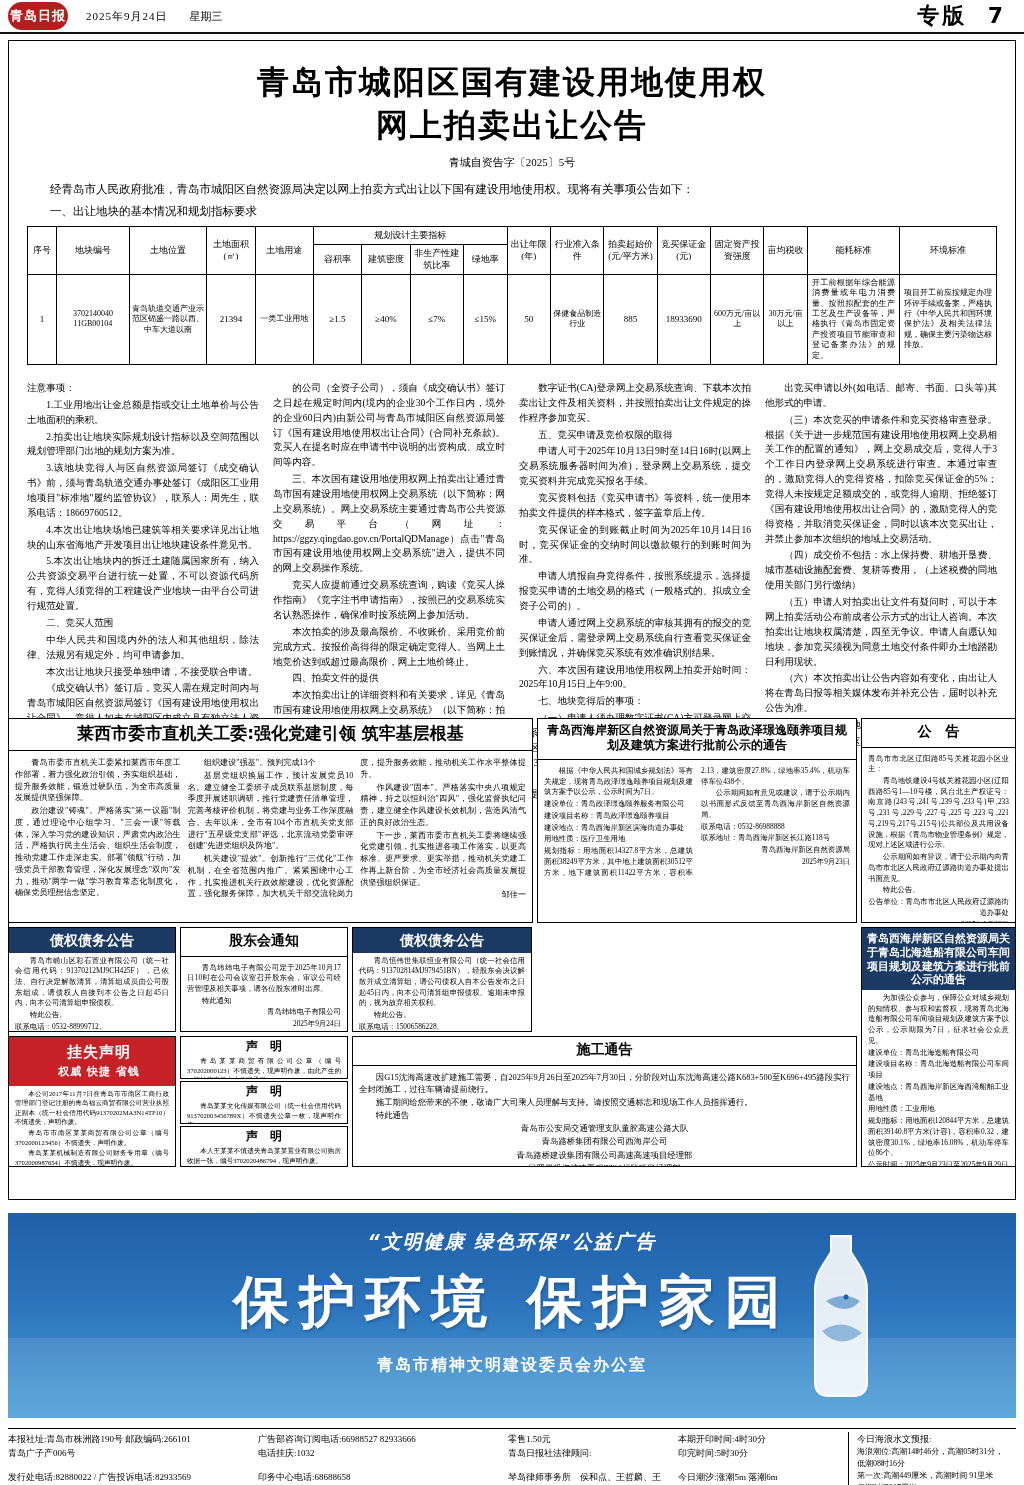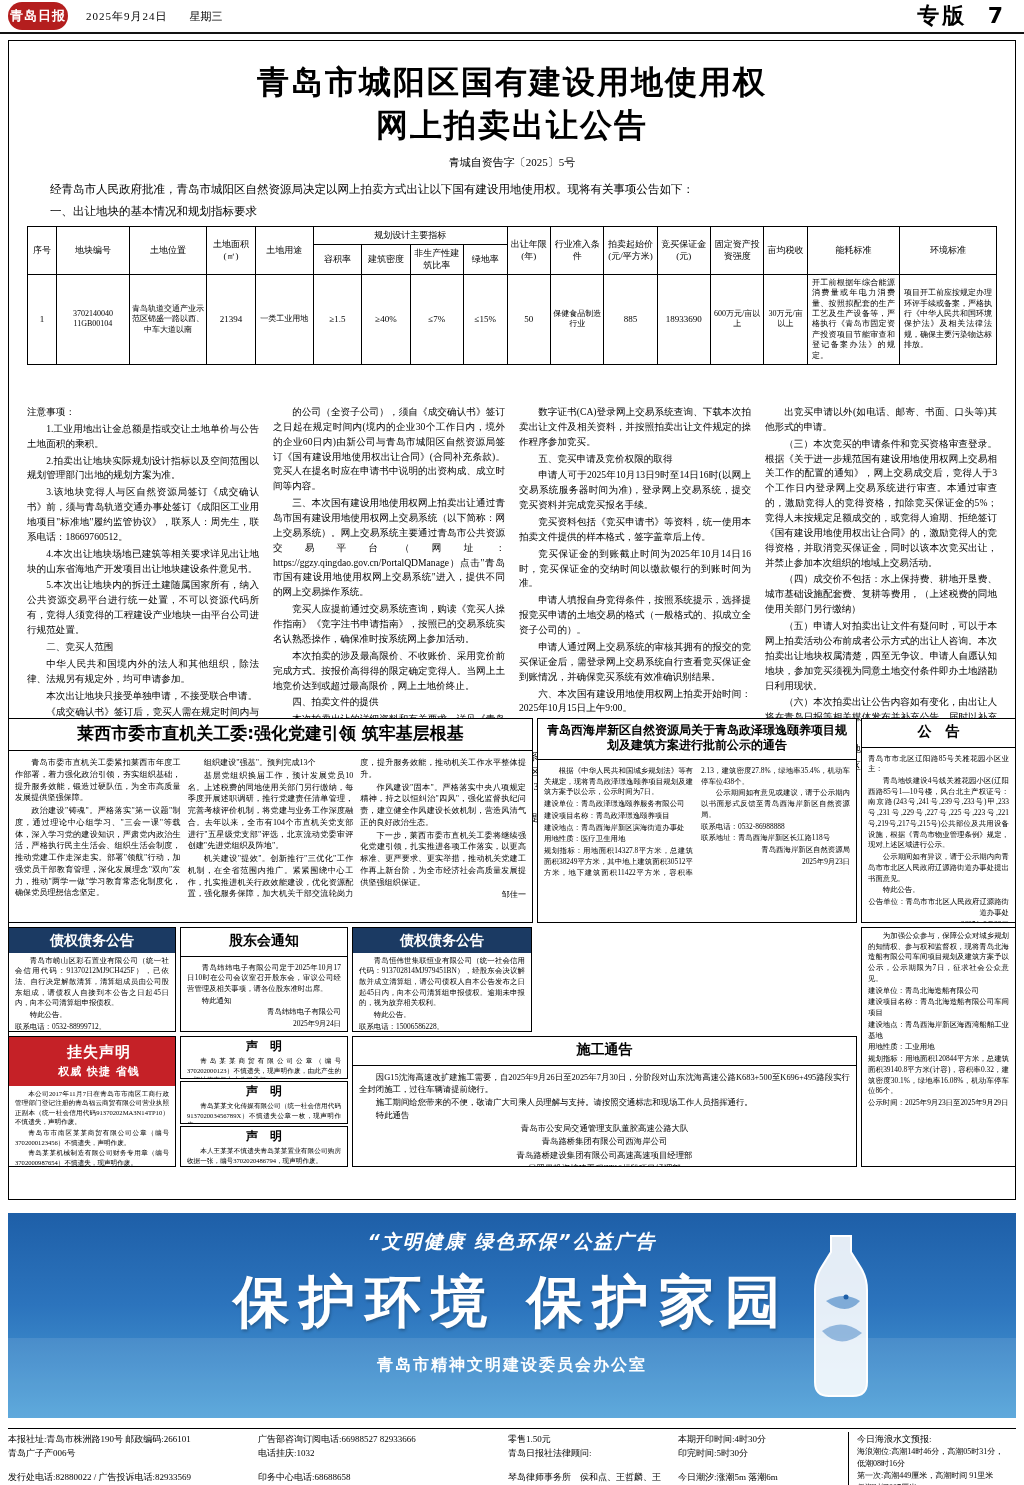--- a/index.html
+++ b/index.html
@@ -58,21 +58,21 @@
     border:1px solid #000; text-align:center; vertical-align:middle; padding:3px 2px;
   }
   table.lot th { font-weight:normal; }
   table.lot td.body { height:84px; }
   .cell-small { font-size:8px; line-height:1.3; }
 
   
   .cols3 {
     display:flex; gap:14px; padding:10px 18px 8px 18px;
   }
-  .cols3 .col { flex:1; font-size:9.6px; line-height:1.55; text-align:justify;margin-top:24px; }
+  .cols3 .col { flex:1; font-size:9.6px; line-height:1.55; text-align:justify; }
   .cols3 p { margin:0 0 2px 0; text-indent:2em; }
   .cols3 p.noind { text-indent:0; }
   .sig { text-align:right; margin-top:6px; font-size:9.6px; line-height:1.5;}
   .box { border:1px solid #000; position:absolute; background:#fff; overflow:hidden; }
   .box .bt {
     font-family:"DejaVu Sans", sans-serif; font-weight:bold; text-align:center;
     font-size:14px; padding:4px 4px 3px 4px; line-height:1.25;
   }
   .box .bt.sm { font-size:12px; }
   .box .bt.dark { background:#1b3a63; color:#fff; }
@@ -269,21 +269,21 @@
     </div>
   </div>
 
   <div class="box" style="left:8px; top:718px; width:525px; height:205px;">
     <div class="bt" style="font-size:17px;">莱西市委市直机关工委:强化党建引领 筑牢基层根基</div>
     <hr class="rule">
     <div class="bdy threecol" style="font-size:8.1px;">
       <p>青岛市委市直机关工委紧扣莱西市年度工作部署，着力强化政治引领，夯实组织基础，提升服务效能，锻造过硬队伍，为全市高质量发展提供坚强保障。</p>
       <p>政治建设"铸魂"。严格落实"第一议题"制度，通过理论中心组学习、"三会一课"等载体，深入学习党的建设知识，严肃党内政治生活，严格执行民主生活会、组织生活会制度，推动党建工作走深走实。部署"领航"行动，加强党员干部教育管理，深化发展理念"双向"发力，推动"两学一做"学习教育常态化制度化，确保党员理想信念坚定。</p>
       <p>组织建设"强基"。预判完成13个</p>
-      <p>基层党组织换届工作，预计发展党员10名。上述税费的同地使用关部门另行缴纳，每季度开展述职调研，推行党建责任清单管理，完善考核评价机制，将党建与业务工作深度融合。去年以来，全市有104个市直机关党支部进行"五星级党支部"评选，北京流动党委审评创建"先进党组织及阵地"。</p>
+      <p>基层党组织换届工作，预计发展党员10名。建立健全工委班子成员联系基层制度，每季度开展述职调研，推行党建责任清单管理，完善考核评价机制，将党建与业务工作深度融合。去年以来，全市有104个市直机关党支部进行"五星级党支部"评选，北京流动党委审评创建"先进党组织及阵地"。</p>
       <p>机关建设"提效"。创新推行"三优化"工作机制，在全省范围内推广。紧紧围绕中心工作，扎实推进机关行政效能建设，优化资源配置，强化服务保障，加大机关干部交流轮岗力度，提升服务效能，推动机关工作水平整体提升。</p>
       <p>作风建设"固本"。严格落实中央八项规定精神，持之以恒纠治"四风"，强化监督执纪问责，建立健全作风建设长效机制，营造风清气正的良好政治生态。</p>
       <p>下一步，莱西市委市直机关工委将继续强化党建引领，扎实推进各项工作落实，以更高标准、更严要求、更实举措，推动机关党建工作再上新台阶，为全市经济社会高质量发展提供坚强组织保证。</p>
       <p class="r">邹佳一</p>
     </div>
   </div>
 
   <div class="box" style="left:537px; top:718px; width:320px; height:205px;">
     <div class="bt sm">青岛西海岸新区自然资源局关于青岛政泽璟逸颐养项目规划及建筑方案进行批前公示的通告</div>
     <hr class="rule">
@@ -309,20 +309,21 @@
       <p class="noind">青岛市市北区辽阳路85号关雅花园小区业主：</p>
       <p>青岛地铁建设4号线关雅花园小区(辽阳西路85号1—10号楼，风台北主产权证号：南京路(243号,241号,239号,233号)甲,233号,231号,229号,227号,225号,223号,221号,219号,217号,215号)公共部位及共用设备设施，根据《青岛市物业管理条例》规定，现对上述区域进行公示。</p>
       <p>公示期间如有异议，请于公示期内向青岛市市北区人民政府辽源路街道办事处提出书面意见。</p>
       <p>特此公告。</p>
       <p class="r">公告单位：青岛市市北区人民政府辽源路街道办事处</p>
       <p class="r">2025年9月23日</p>
     </div>
   </div>
 
   <div class="box" style="left:861px; top:927px; width:155px; height:240px;">
+    <div class="bt dark" style="font-size:11px;">青岛西海岸新区自然资源局关于青岛北海造船有限公司车间项目规划及建筑方案进行批前公示的通告</div>
     <div class="bdy">
       <p>为加强公众参与，保障公众对城乡规划的知情权、参与权和监督权，现将青岛北海造船有限公司车间项目规划及建筑方案予以公示，公示期限为7日，征求社会公众意见。</p>
       <p class="noind">建设单位：青岛北海造船有限公司</p>
       <p class="noind">建设项目名称：青岛北海造船有限公司车间项目</p>
       <p class="noind">建设地点：青岛西海岸新区海西湾船舶工业基地</p>
       <p class="noind">用地性质：工业用地</p>
       <p class="noind">规划指标：用地面积120844平方米，总建筑面积39140.8平方米(计容)，容积率0.32，建筑密度30.1%，绿地率16.08%，机动车停车位86个。</p>
       <p class="noind">公示时间：2025年9月23日至2025年9月29日</p>
 
     </div>

